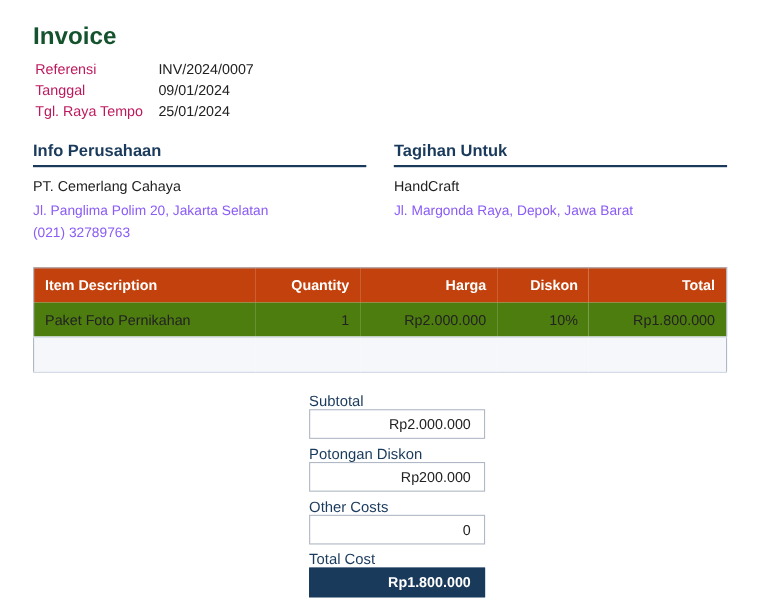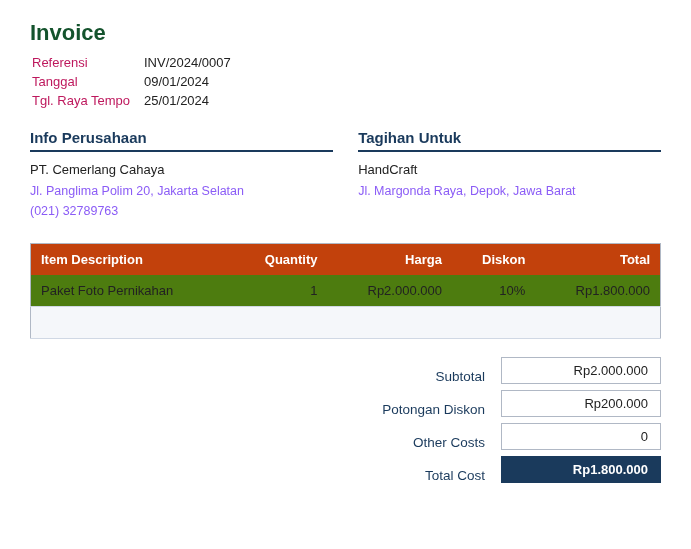--- a/index.html
+++ b/index.html
@@ -74,23 +74,24 @@
     .invoice-table tbody td.right { text-align: right; }
 
     .summary-section {
       display: flex;
       flex-direction: column;
       align-items: flex-end;
       margin-top: 8px;
     }
     .summary-row {
       display: flex;
-      align-items: flex-end;
+      align-items: flex-start;
       margin-bottom: 6px;
       width: 380px;
+      flex-direction: column;
     }
     .summary-label {
       flex: 1;
       text-align: right;
       padding-right: 16px;
       color: #1a3a5c;
       font-size: 13.5px;
       font-weight: 500;
     }
     .summary-value {

